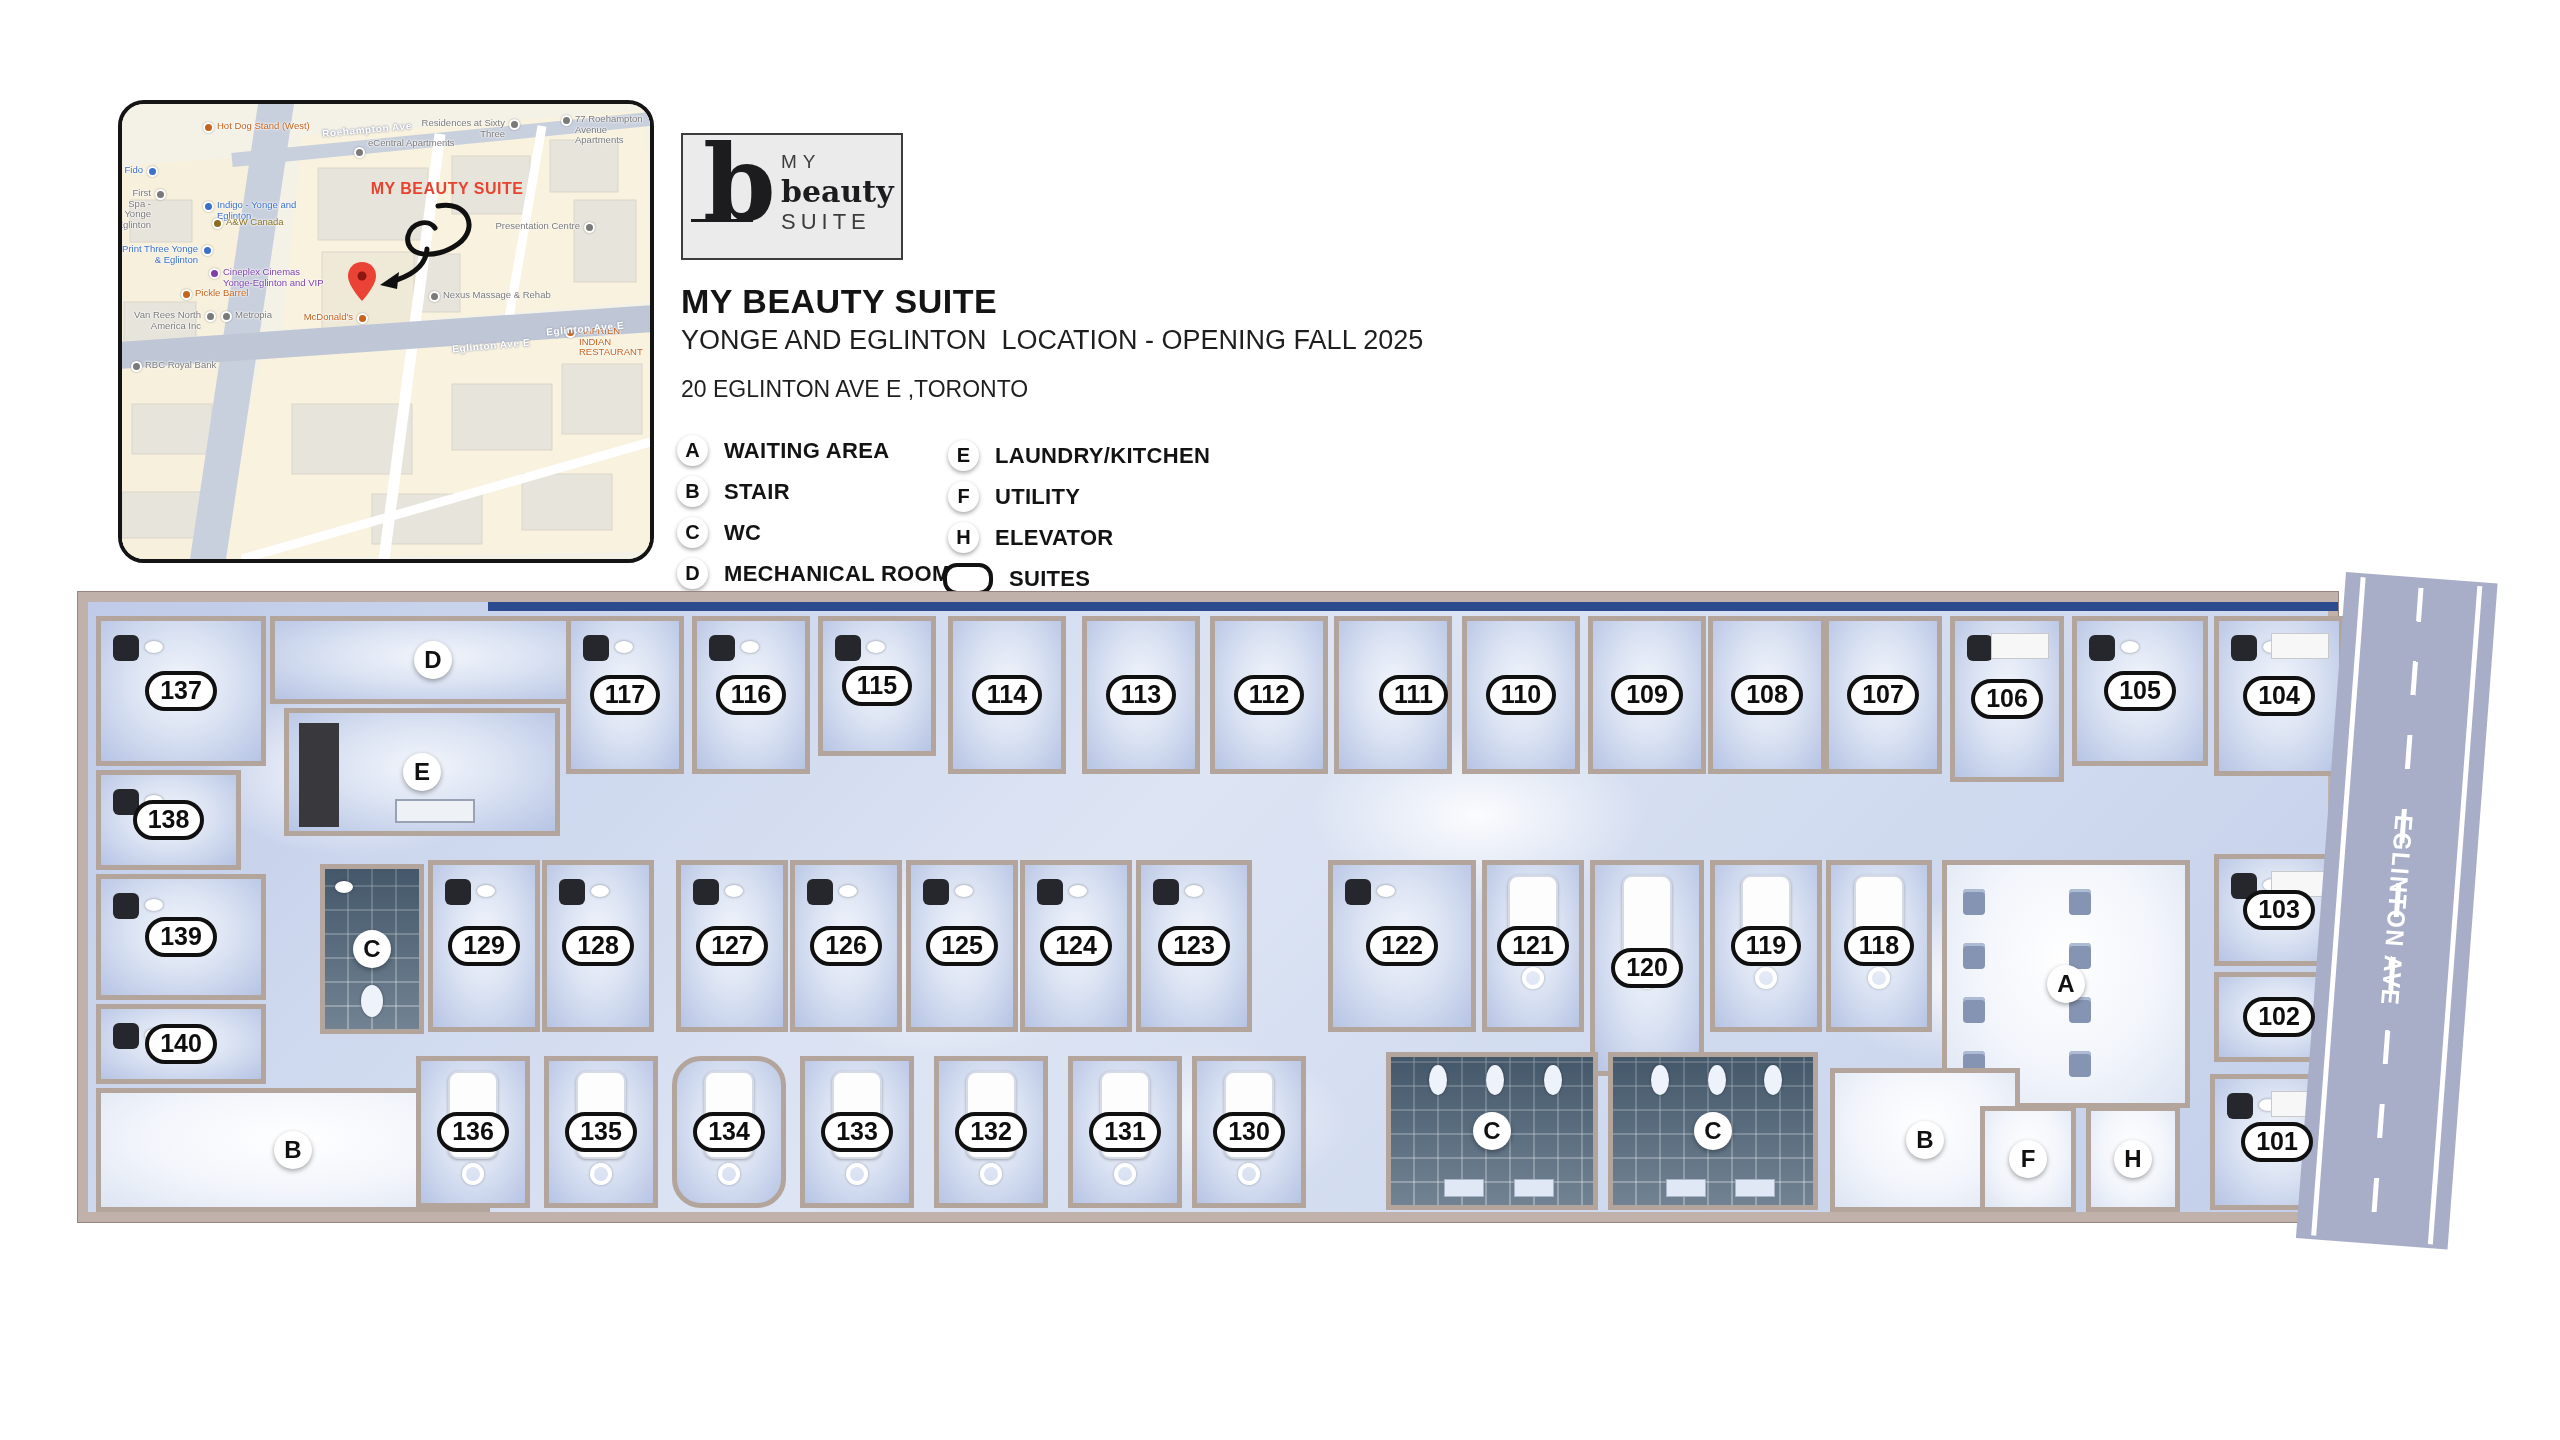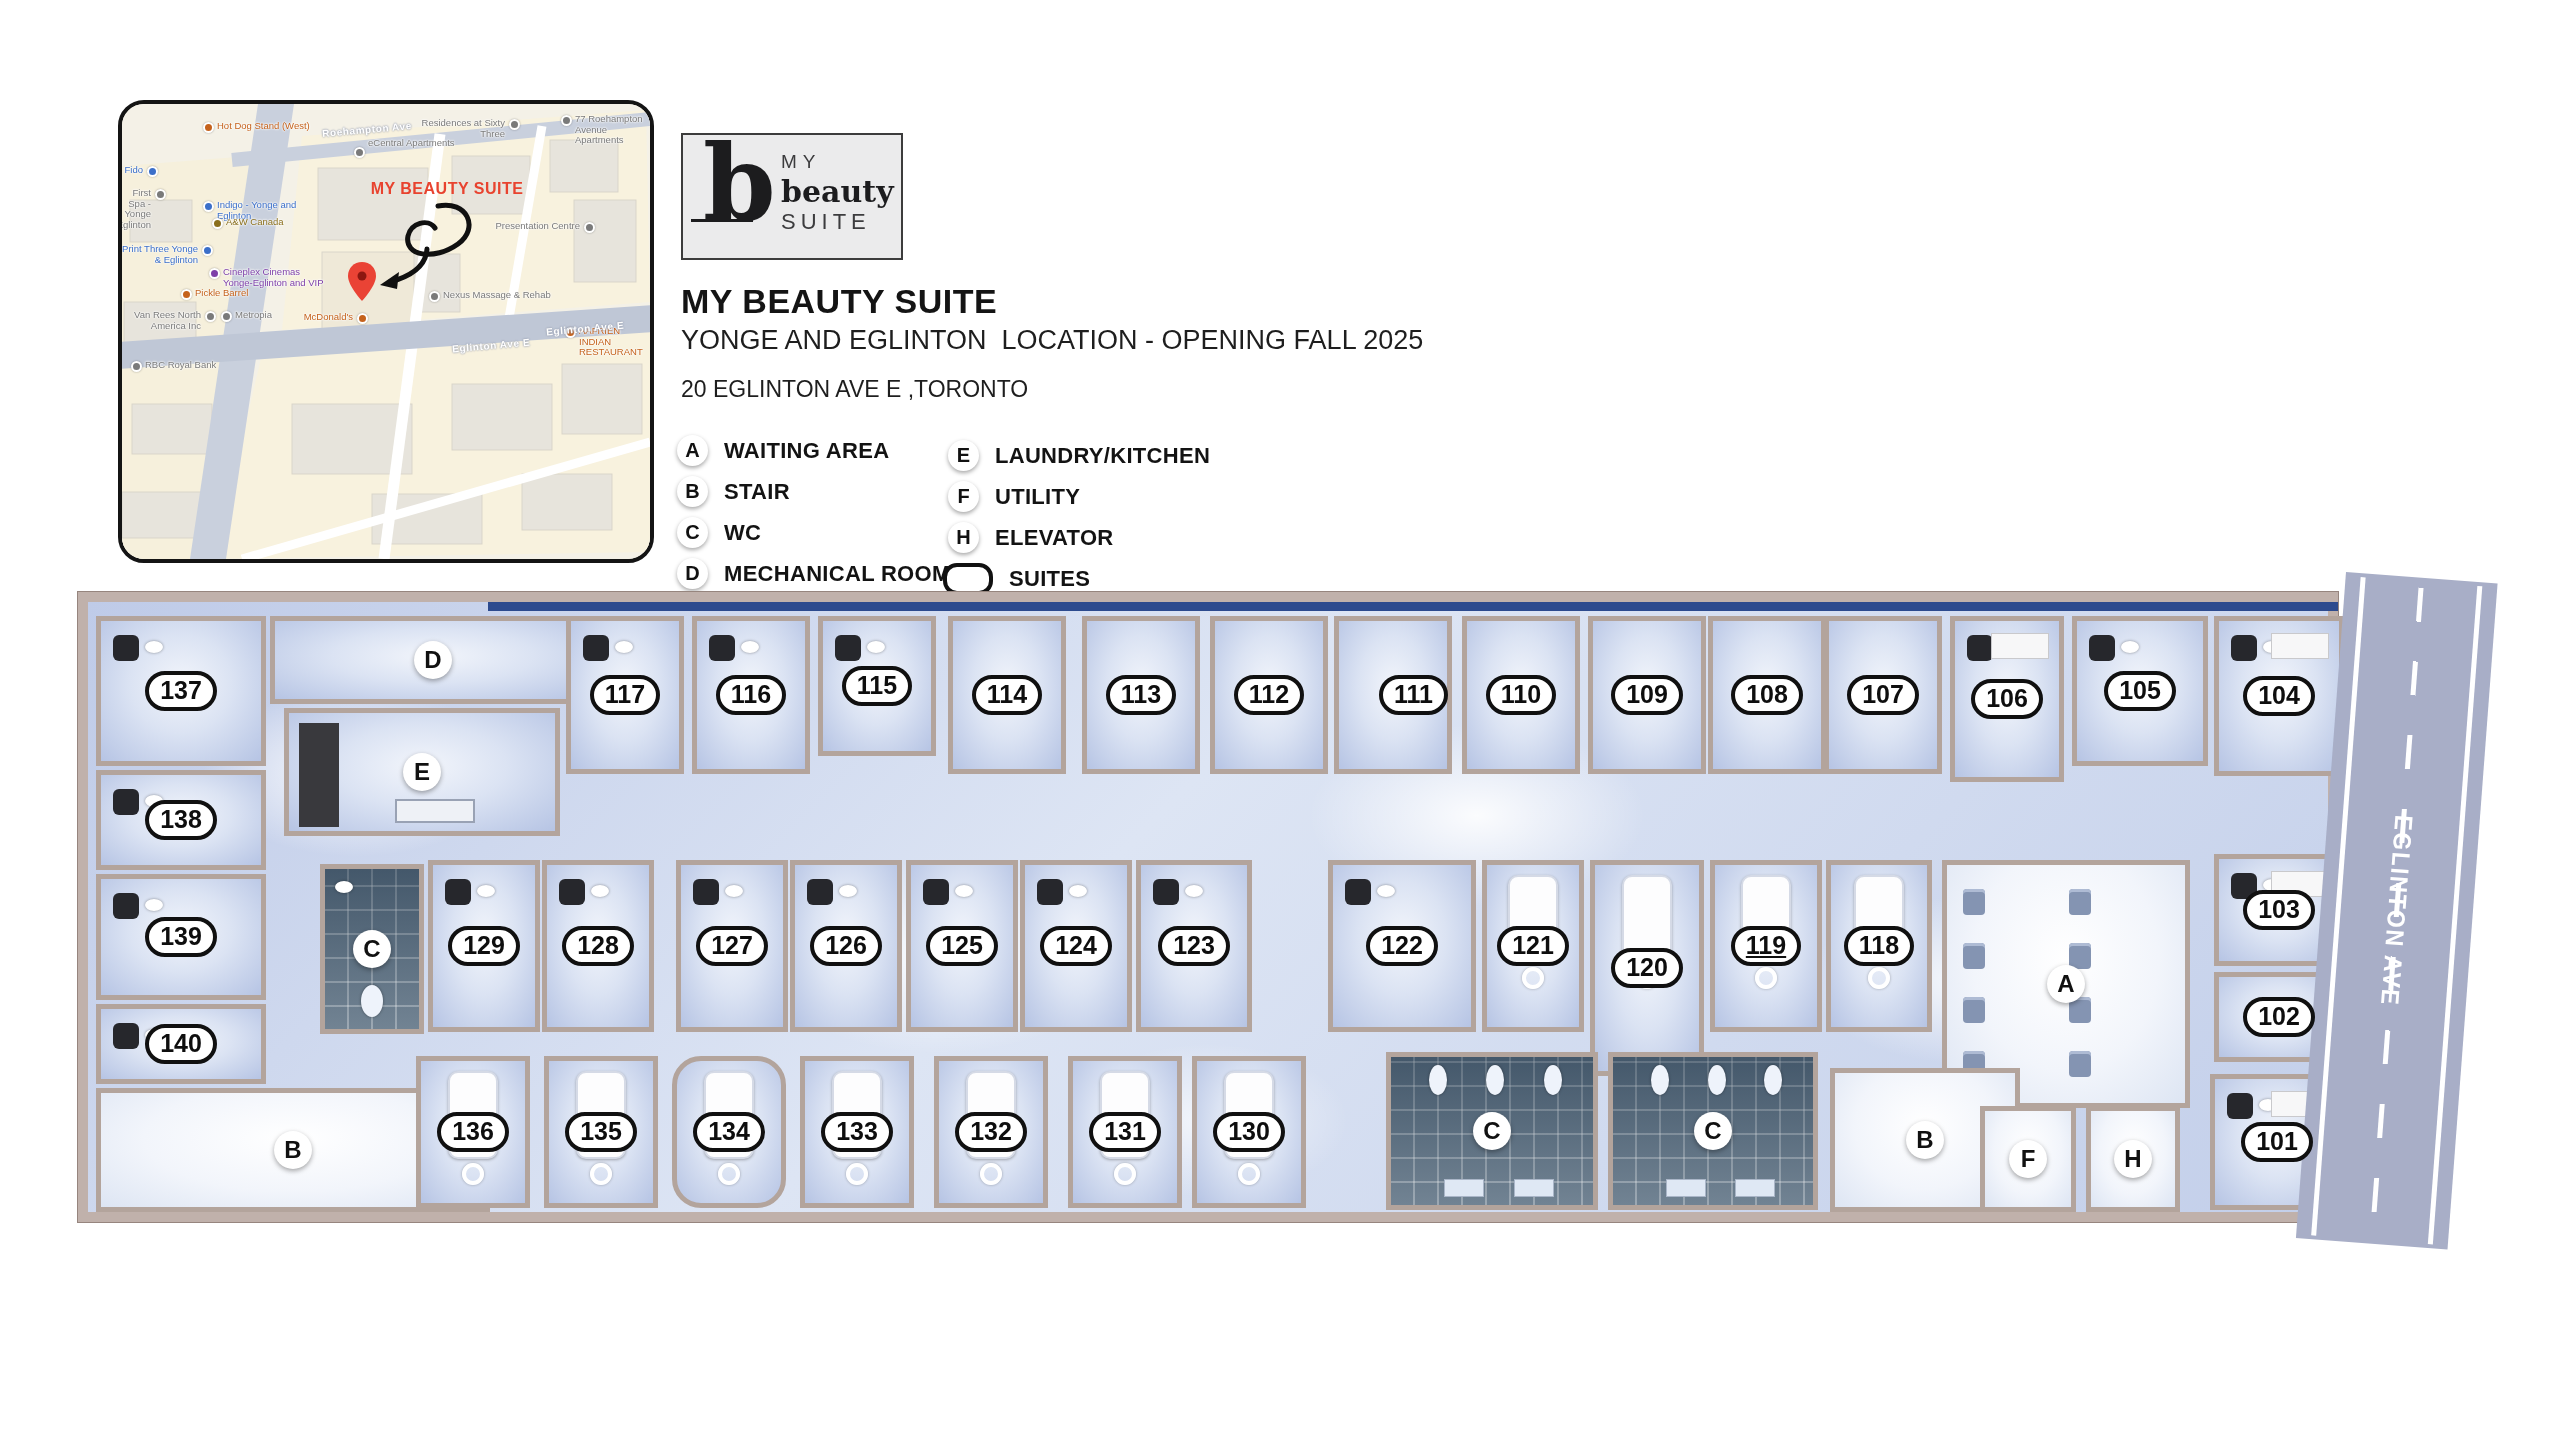--- a/index.html
+++ b/index.html
@@ -242,21 +242,21 @@
     </div>
   </div>
 
   <div class="plan" id="plan">
     <div class="plan-band"></div>
   <div class="room floor-blue" style="left: 8px; top: 14px; width: 170px; height: 150px;">
         <div class="f-chair"></div>
         <div class="f-sink"></div>
         <span class="pill">137</span>
       </div>
-      <div class="room floor-blue" style="left: 8px; top: 168px; width: 170px; height: 100px;">
+      <div class="room floor-blue" style="left: 8px; top: 168px; width: 145px; height: 100px;">
         <div class="f-chair"></div>
         <div class="f-sink"></div>
         <span class="pill">138</span>
       </div>
       <div class="room floor-blue" style="left: 8px; top: 272px; width: 170px; height: 126px;">
         <div class="f-chair"></div>
         <div class="f-sink"></div>
         <span class="pill">139</span>
       </div>
       <div class="room floor-blue" style="left: 8px; top: 402px; width: 170px; height: 80px;">
@@ -379,21 +379,21 @@
       <div class="room floor-blue" style="left: 1394px; top: 258px; width: 102px; height: 172px;">
         <div class="f-bed"></div>
         <div class="f-ring"></div>
         <span class="pill">121</span>
       </div>
       <div class="room floor-blue" style="left: 1502px; top: 258px; width: 114px; height: 216px;">
         <div class="f-bed"></div>
         <div class="f-ring"></div>
         <span class="pill">120</span>
       </div>
-      <div class="room floor-blue" style="left: 1622px; top: 258px; width: 112px; height: 172px; text-decoration: underline;">
+      <div class="room floor-blue" style="left: 1622px; top: 258px; width: 112px; height: 172px;">
         <div class="f-bed"></div>
         <div class="f-ring"></div>
         <span class="pill">119</span>
       </div>
       <div class="room floor-blue" style="left: 1738px; top: 258px; width: 106px; height: 172px;">
         <div class="f-bed"></div>
         <div class="f-ring"></div>
         <span class="pill">118</span>
       </div>
       <div class="room floor-white" style="left: 1854px; top: 258px; width: 248px; height: 248px;">

